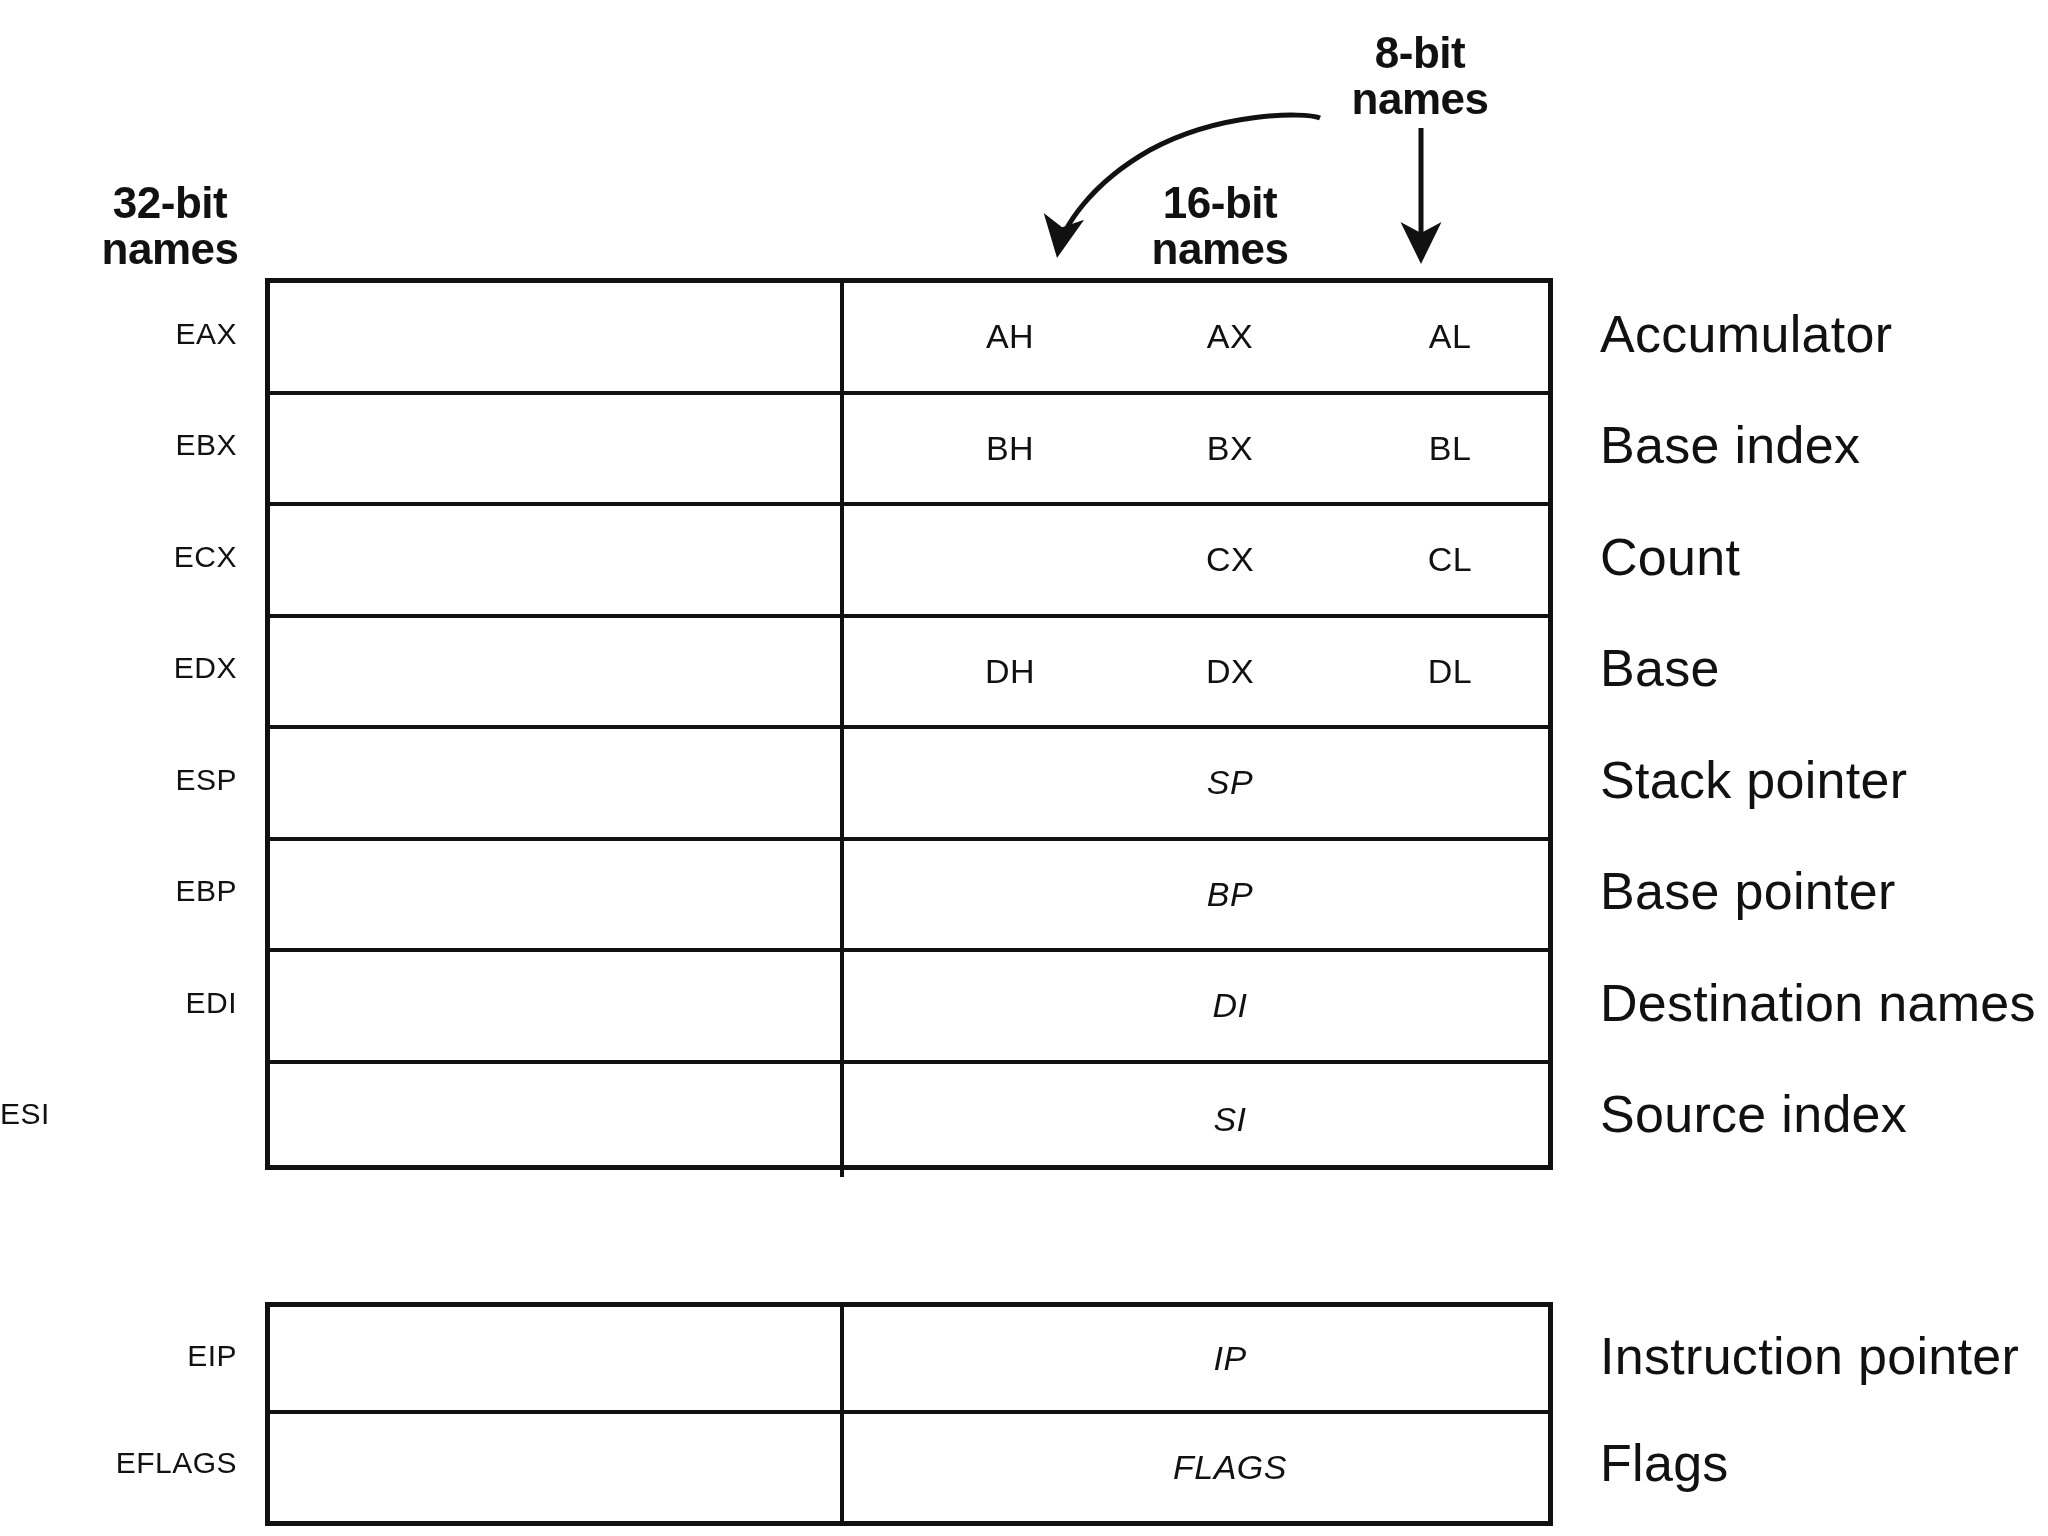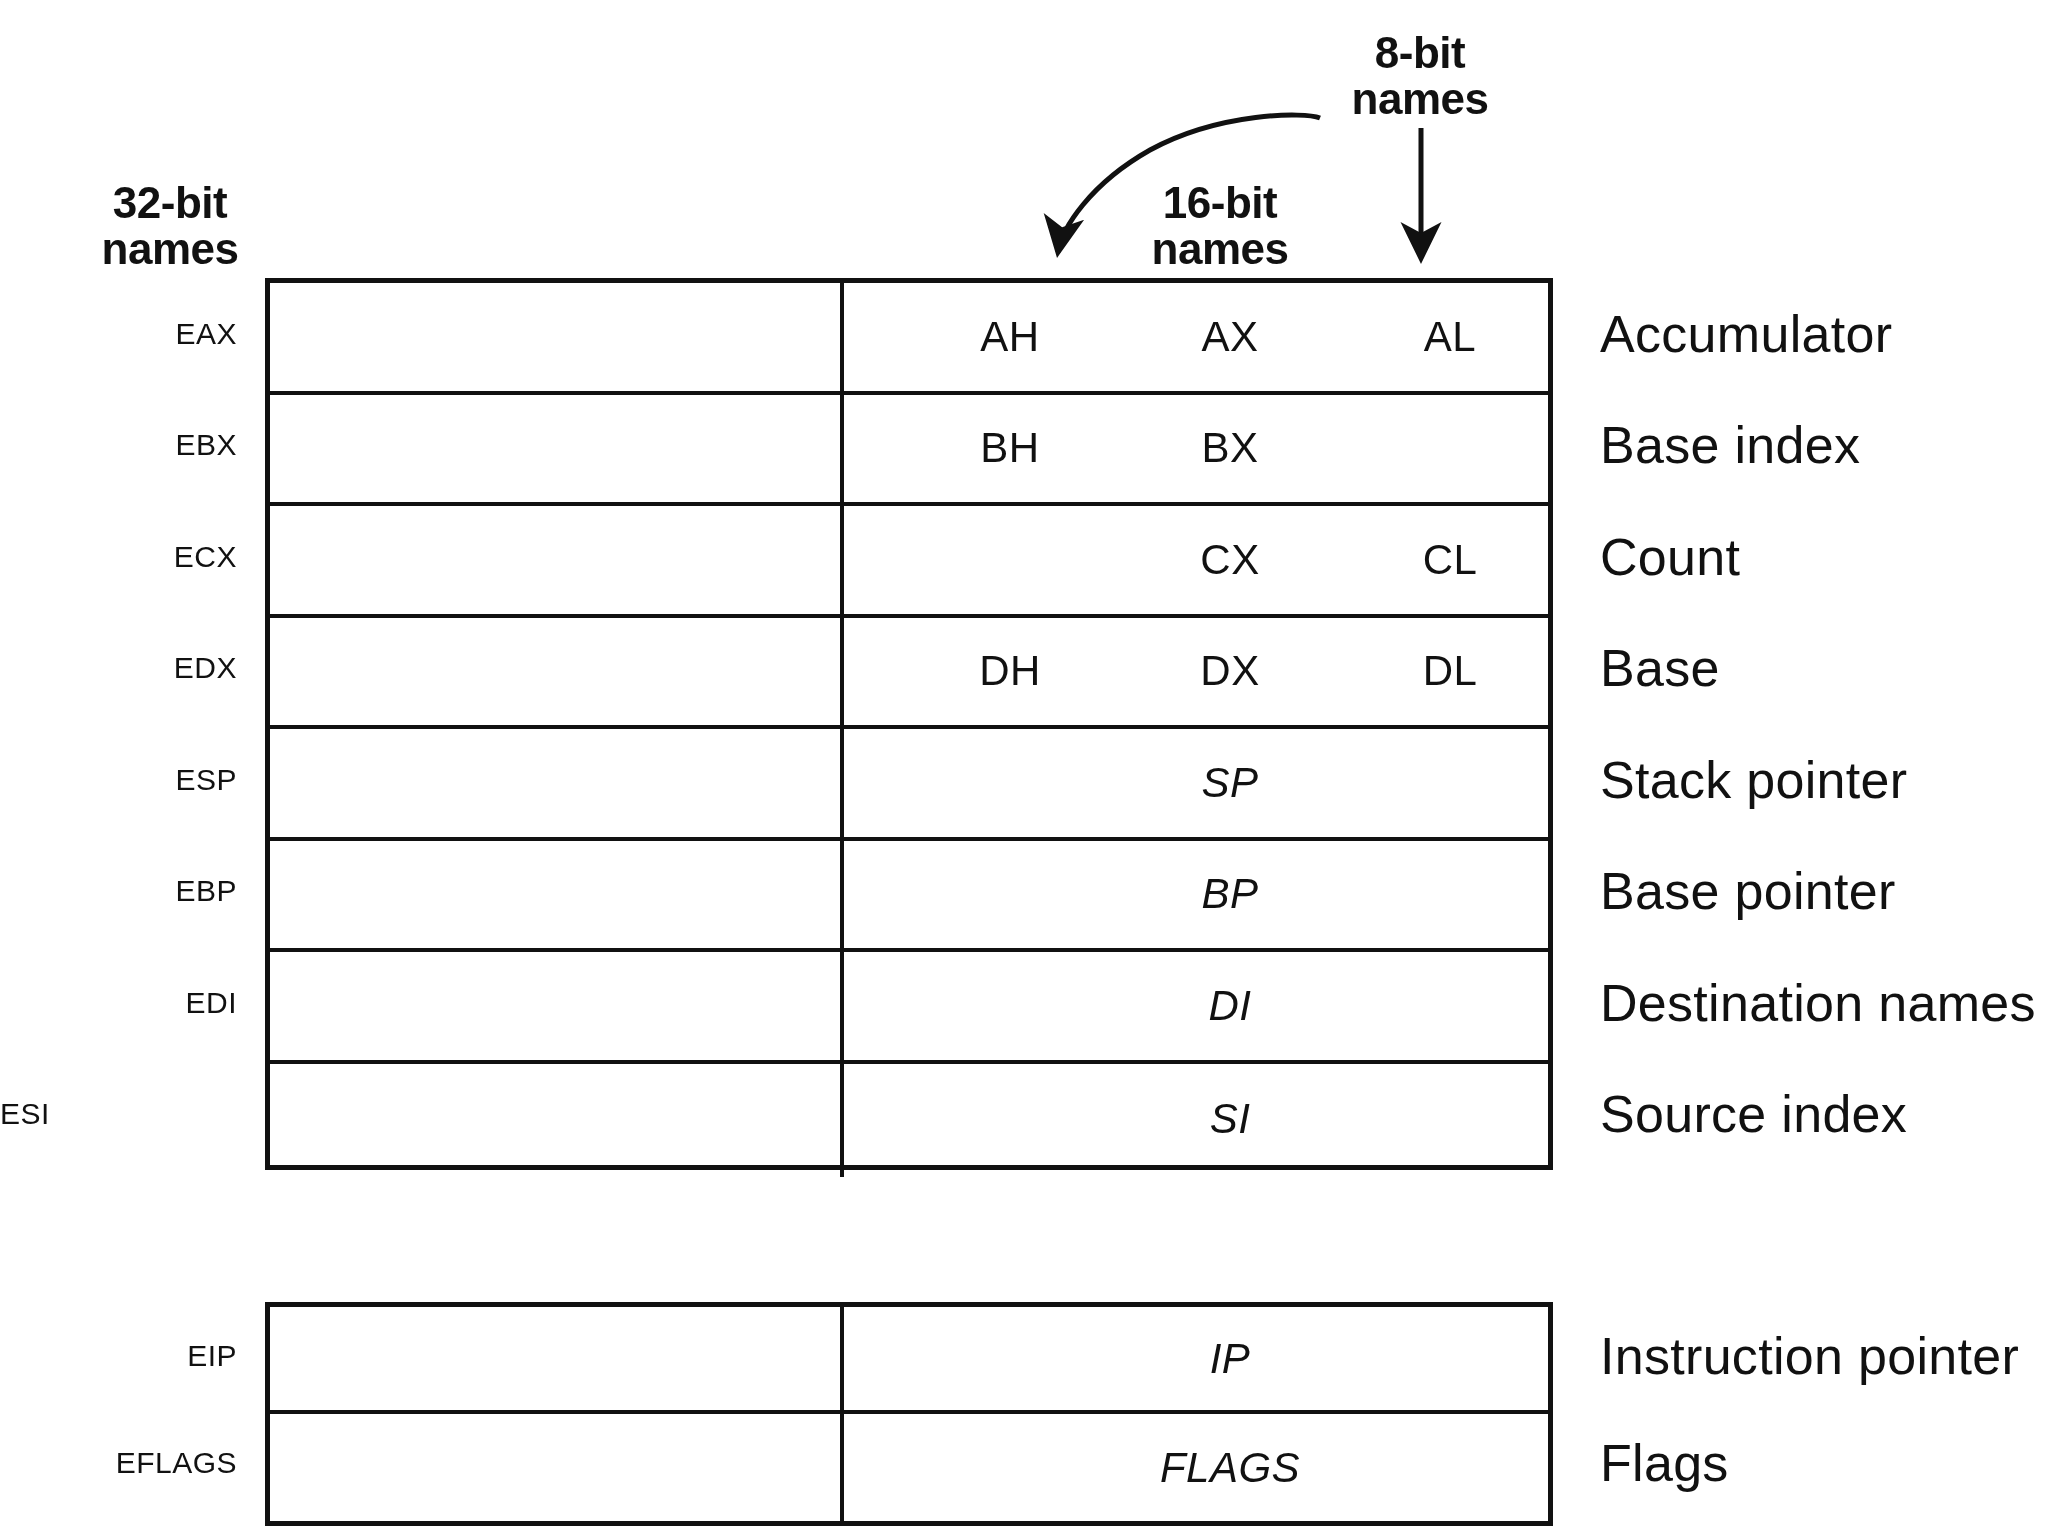--- a/index.html
+++ b/index.html
@@ -73,21 +73,21 @@
     background: #111111;
   }
 
   .cell {
     position: absolute;
     top: 0;
     height: 100%;
     display: flex;
     align-items: center;
     justify-content: center;
-    font-size: 42px;
+    font-size: 34px;
     font-weight: 400;
     letter-spacing: 0.5px;
     color: #111111;
   }
   .cell-high { left: 640px;  width: 200px; }
   .cell-word { left: 860px;  width: 200px; }
   .cell-low  { left: 1080px; width: 200px; }
   .cell-wide { left: 640px;  width: 640px; font-style: italic; }
   .name-col {
     position: absolute;
@@ -185,20 +185,21 @@
       <div class="row-split"></div>
       <div class="cell cell-high">AH</div>
       <div class="cell cell-word">AX</div>
       <div class="cell cell-low">AL</div>
     </div>
 
     <div class="reg-row">
       <div class="row-split"></div>
       <div class="cell cell-high">BH</div>
       <div class="cell cell-word">BX</div>
+      <div class="cell cell-low">BL</div>
     </div>
 
     <div class="reg-row">
       <div class="row-split"></div>
       <div class="cell cell-word">CX</div>
       <div class="cell cell-low">CL</div>
     </div>
 
     <div class="reg-row">
       <div class="row-split"></div>

